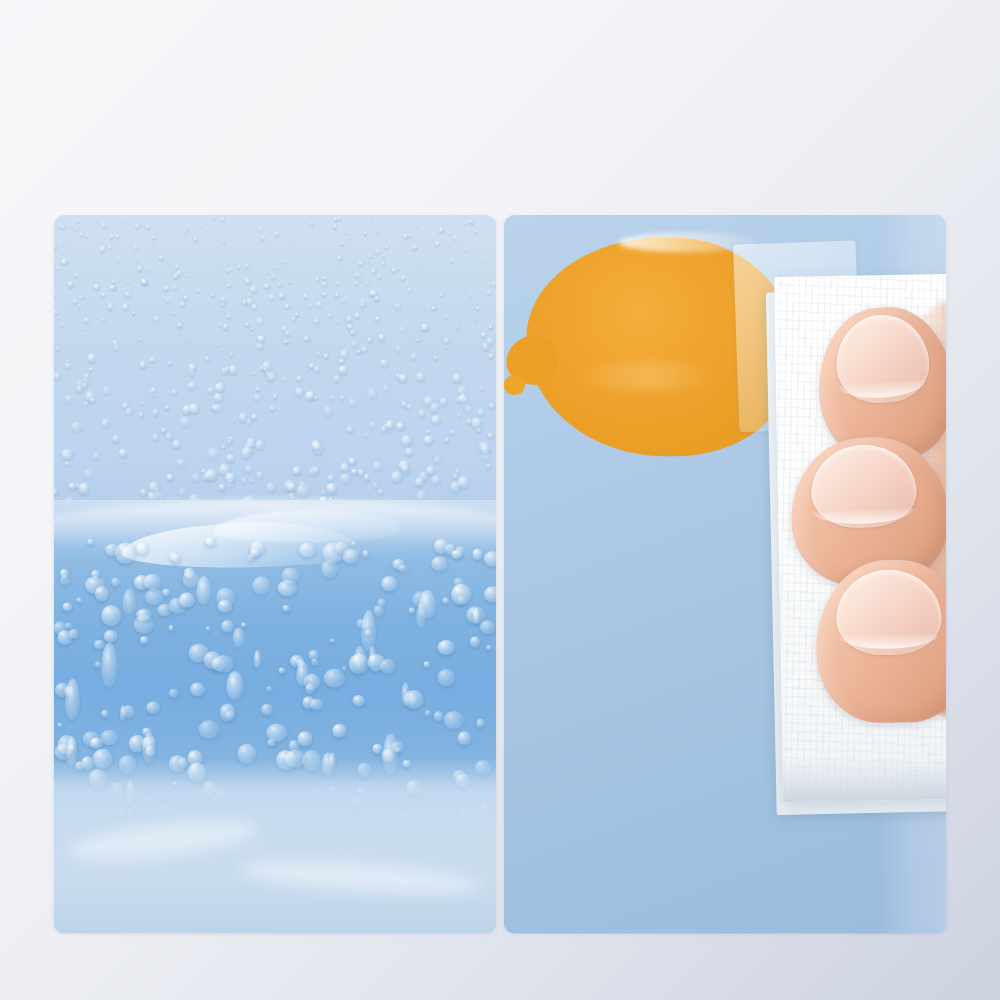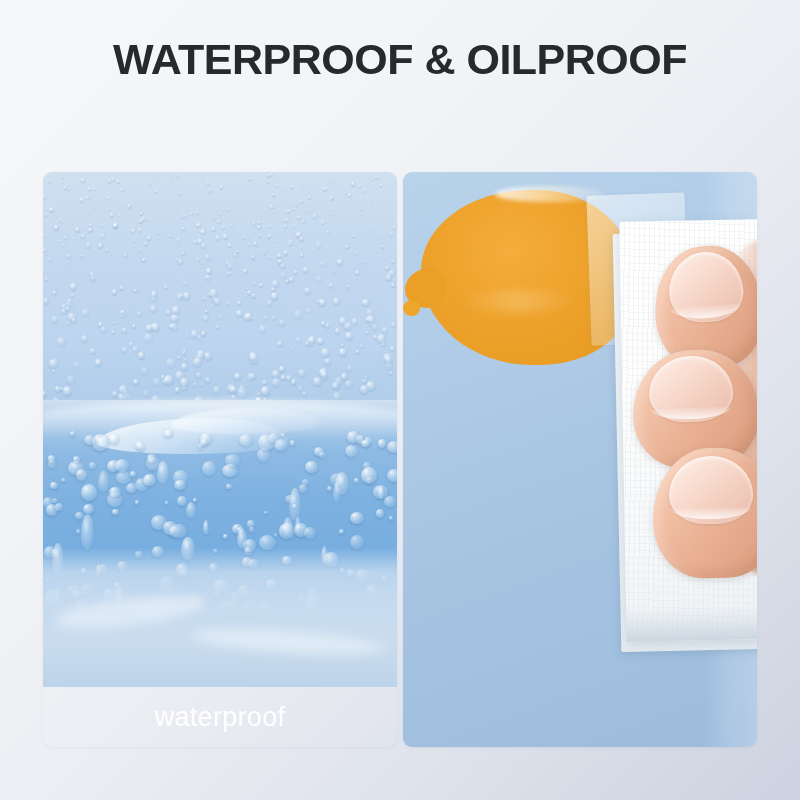--- a/index.html
+++ b/index.html
@@ -399,21 +399,20 @@
     border-radius:34% 16% 18% 40% / 12% 10% 12% 14%;
     filter:blur(2px);
   }
 </style>
 </head>
 <body>
 
 <div id="stage">
 
   <div id="header">
-    <div id="headline">WATERPROOF &amp; OILPROOF</div>
   </div>
 
   <div class="panel" id="panel-left">
 
     <div class="photo" id="photo-left">
 
       <div class="bead-layer" id="mist-layer">
           <div class="bead" style="width: 8.3px; height: 8.3px; left: 295.9px; top: 175.9px; opacity: 0.85;"></div>
           <div class="bead" style="width: 1.7px; height: 1.7px; left: 248.4px; top: 14.4px; opacity: 0.62;"></div>
           <div class="bead" style="width: 4.7px; height: 4.7px; left: 200.2px; top: 96.7px; opacity: 0.77;"></div>
@@ -1180,23 +1179,20 @@
           <div class="bead" style="width: 5.2px; height: 5.2px; left: 59.3px; top: 467.4px; opacity: 0.41;"></div>
         </div>
 
       <div id="pool">
         <div id="pool-streak-a"></div>
         <div id="pool-streak-b"></div>
       </div>
 
     </div>
 
-    <div class="caption">
-      <span>waterproof</span>
-    </div>
   </div>
 
   <div class="panel" id="panel-right">
 
     <div class="photo" id="photo-right">
 
       <div id="mat-seam"></div>
 
       <div id="oil"></div>
       <div id="oil-lobe"></div>

